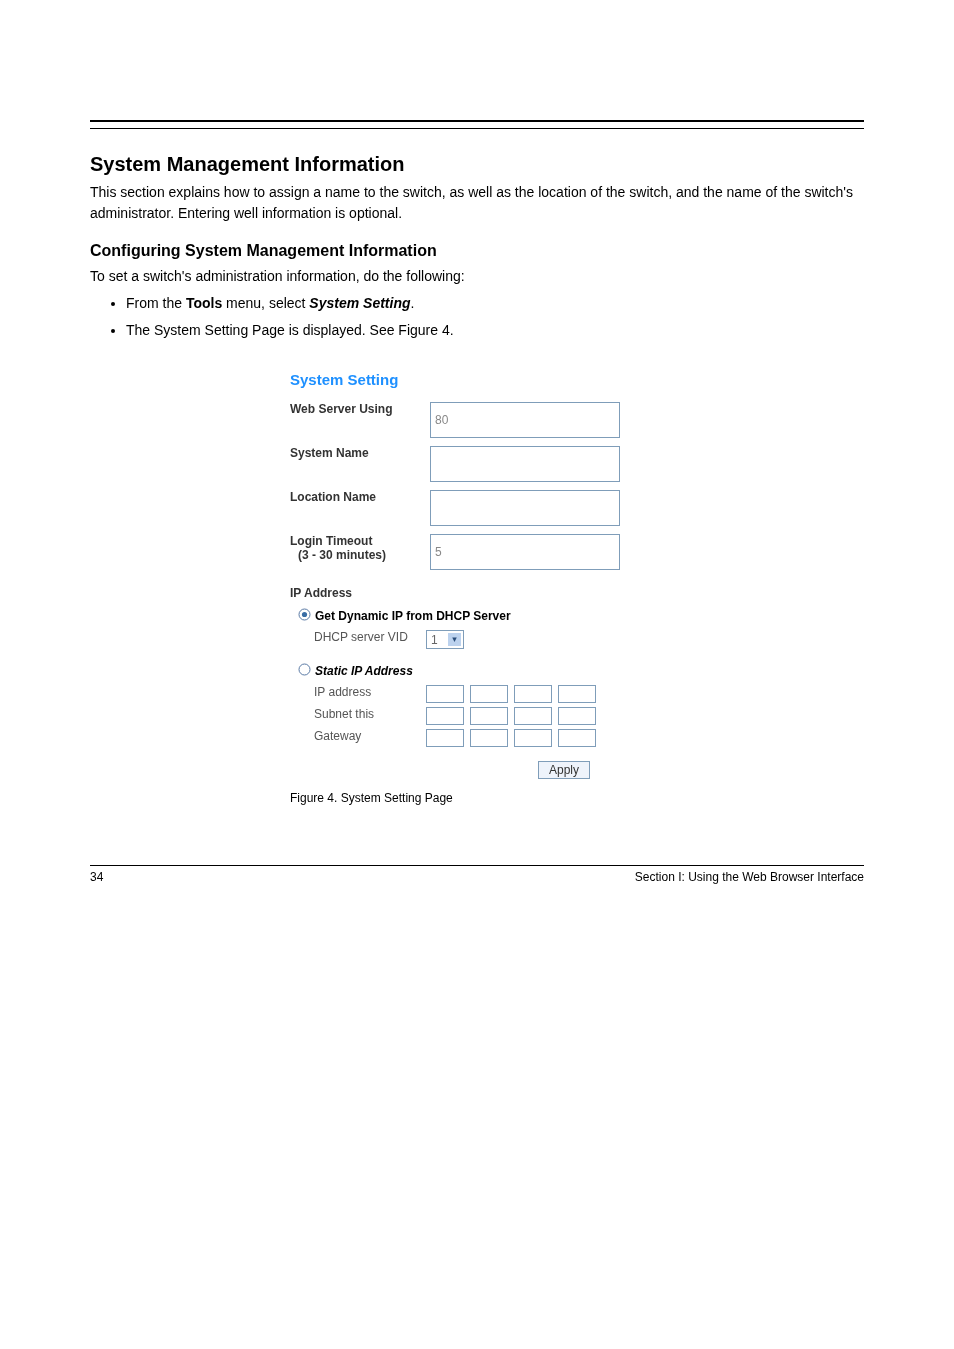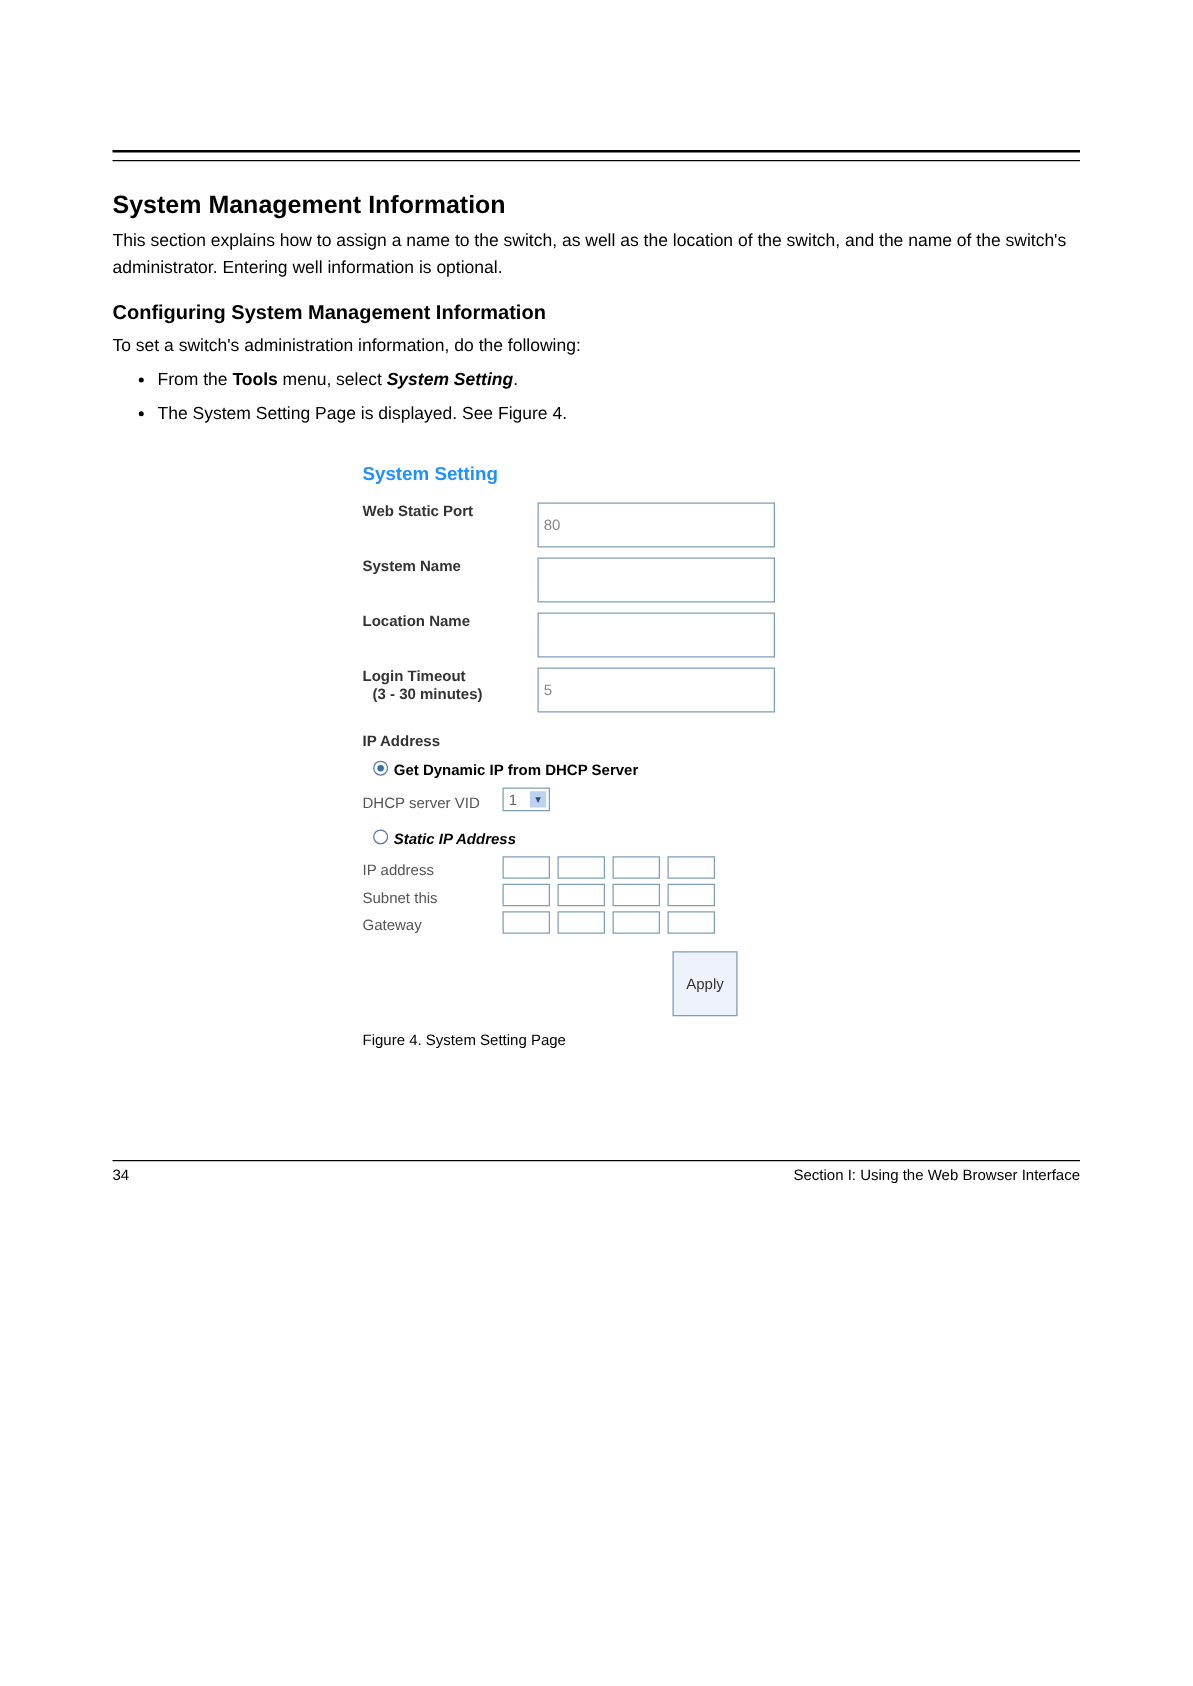--- a/index.html
+++ b/index.html
@@ -107,22 +107,22 @@
   .radio-svg {
     width: 13px;
     height: 13px;
   }
   .ss-radio-label {
     font-weight: bold;
     font-size: 12px;
   }
   .ss-subrow {
     display: flex;
-    align-items: flex-end;
-    margin: 4px 0 4px 0;
+    align-items: flex-start;
+    margin: 4px 0 4px 24px;
   }
   .ss-sublabel {
     width: 112px;
     font-size: 12px;
     color: #555;
   }
   .ss-select {
     border: 1px solid #7f9db9;
     background: #fff;
     height: 19px;
@@ -161,29 +161,29 @@
     display: flex;
     justify-content: flex-end;
     margin-top: 14px;
     width: 300px;
   }
   .ss-apply {
     border: 1px solid #7f9db9;
     background: #eef3fb;
     color: #333;
     font-size: 12px;
-    padding: 18px 10px;
+    padding: 1px 10px;
     cursor: pointer;
   }
   .caption {
     font-size: 12px;
     margin-top: 12px;
   }
   .footer {
-    margin-top: 89px;
+    margin-top: 60px;
   }
   .footer-hr {
     border: none;
     border-top: 1px solid #000;
     margin: 0 0 4px 0;
   }
   .footer-row {
     display: flex;
     justify-content: space-between;
     font-size: 12px;
@@ -211,21 +211,21 @@
       <span>From the </span><span class="bold">Tools</span><span> menu, select </span><span class="bold ital">System Setting</span><span>.</span>
     </li>
     <li>The System Setting Page is displayed. See Figure 4.</li>
   </ul>
 
   <div class="screenshot-wrap">
     <div class="screenshot">
       <div class="ss-title">System Setting</div>
 
       <div class="ss-row">
-        <div class="ss-label">Web Static Port</div>
+        <div class="ss-label">Web Server Using</div>
         <input class="ss-input" type="text" value="80" style="">
       </div>
 
       <div class="ss-row">
         <div class="ss-label">System Name</div>
         <input class="ss-input" type="text" value="" style="">
       </div>
 
       <div class="ss-row">
         <div class="ss-label">Location Name</div>

